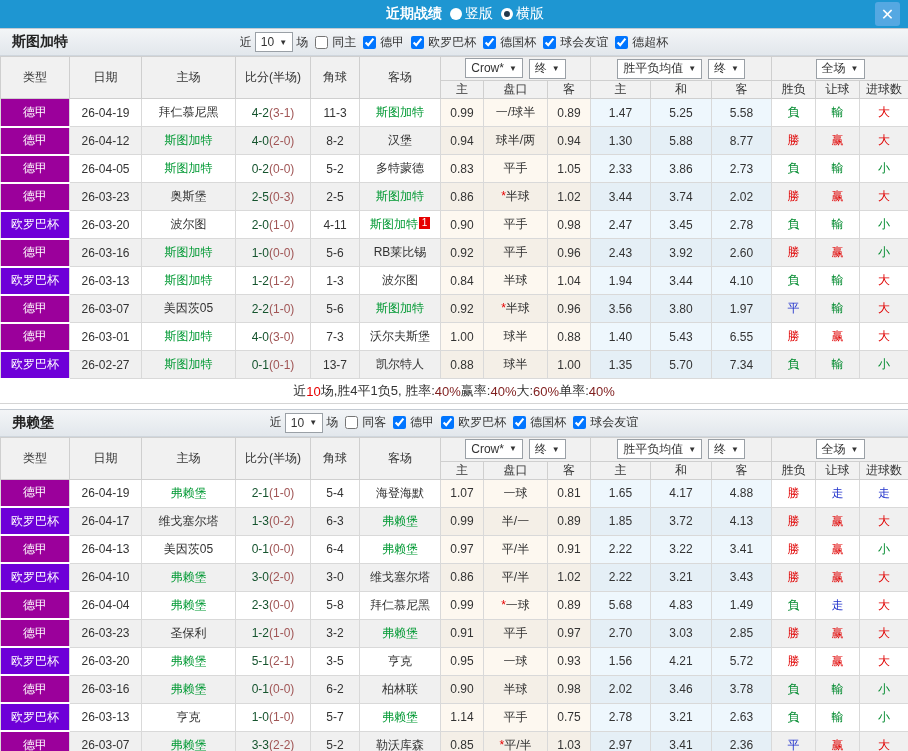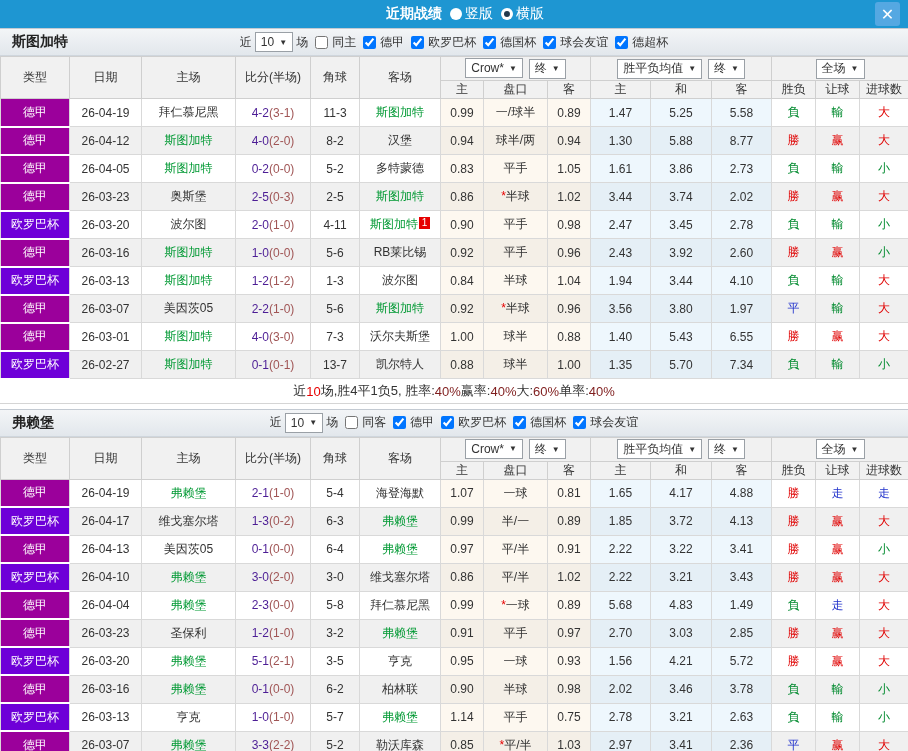--- a/index.html
+++ b/index.html
@@ -45,21 +45,21 @@
   tbody td { height:28px; font-size:12px; }
   tbody tr:nth-child(even) td { background:#f0f0f0; }
   td.c-pk1, td.c-pk, td.c-pk2 { background:#fdf8f0; }
   tbody tr:nth-child(even) td.c-pk1, tbody tr:nth-child(even) td.c-pk,
   tbody tr:nth-child(even) td.c-pk2 { background:#f4efe7; }
   td.c-a1, td.c-a2, td.c-a3 { background:#eef7fd; }
   tbody tr:nth-child(even) td.c-a1, tbody tr:nth-child(even) td.c-a2,
   tbody tr:nth-child(even) td.c-a3 { background:#e5eff6; }
   td.c-type { color:#fff; border-bottom:2px solid #fff; border-top:0; font-size:12px; }
   .tm-g { color:#009933; }
-  .ft { color:#4c1d95; }
+  .ft { color:#14532d; }
   .ht { color:#a05555; }
   .star { color:#e60000; }
   .res-r { color:#e00000; }
   .res-g { color:#008a2e; }
   .res-b { color:#2233cc; }
   .badge {
     display:inline-block; background:#e60000; color:#fff; font-size:10px; line-height:12px;
     min-width:11px; padding:0 1px; margin-left:1px; vertical-align:2px;
   }
   
@@ -203,21 +203,21 @@
         <tr>
           <td class="c-type" style="background: rgb(155, 0, 155);">德甲</td>
           <td>26-04-05</td>
           <td><span class="tm-g">斯图加特</span></td>
           <td><span class="ft">0-2</span><span class="ht">(0-0)</span></td>
           <td>5-2</td>
           <td><span>多特蒙德</span></td>
           <td class="c-pk1">0.83</td>
           <td class="c-pk"><span>平手</span></td>
           <td class="c-pk2">1.05</td>
-          <td class="c-a1">1.61</td>
+          <td class="c-a1">2.33</td>
           <td class="c-a2">3.86</td>
           <td class="c-a3">2.73</td>
           <td class="res-g">負</td>
           <td class="res-g">輸</td>
           <td class="res-g">小</td>
         </tr>
         <tr>
           <td class="c-type" style="background: rgb(155, 0, 155);">德甲</td>
           <td>26-03-23</td>
           <td><span>奥斯堡</span></td>

